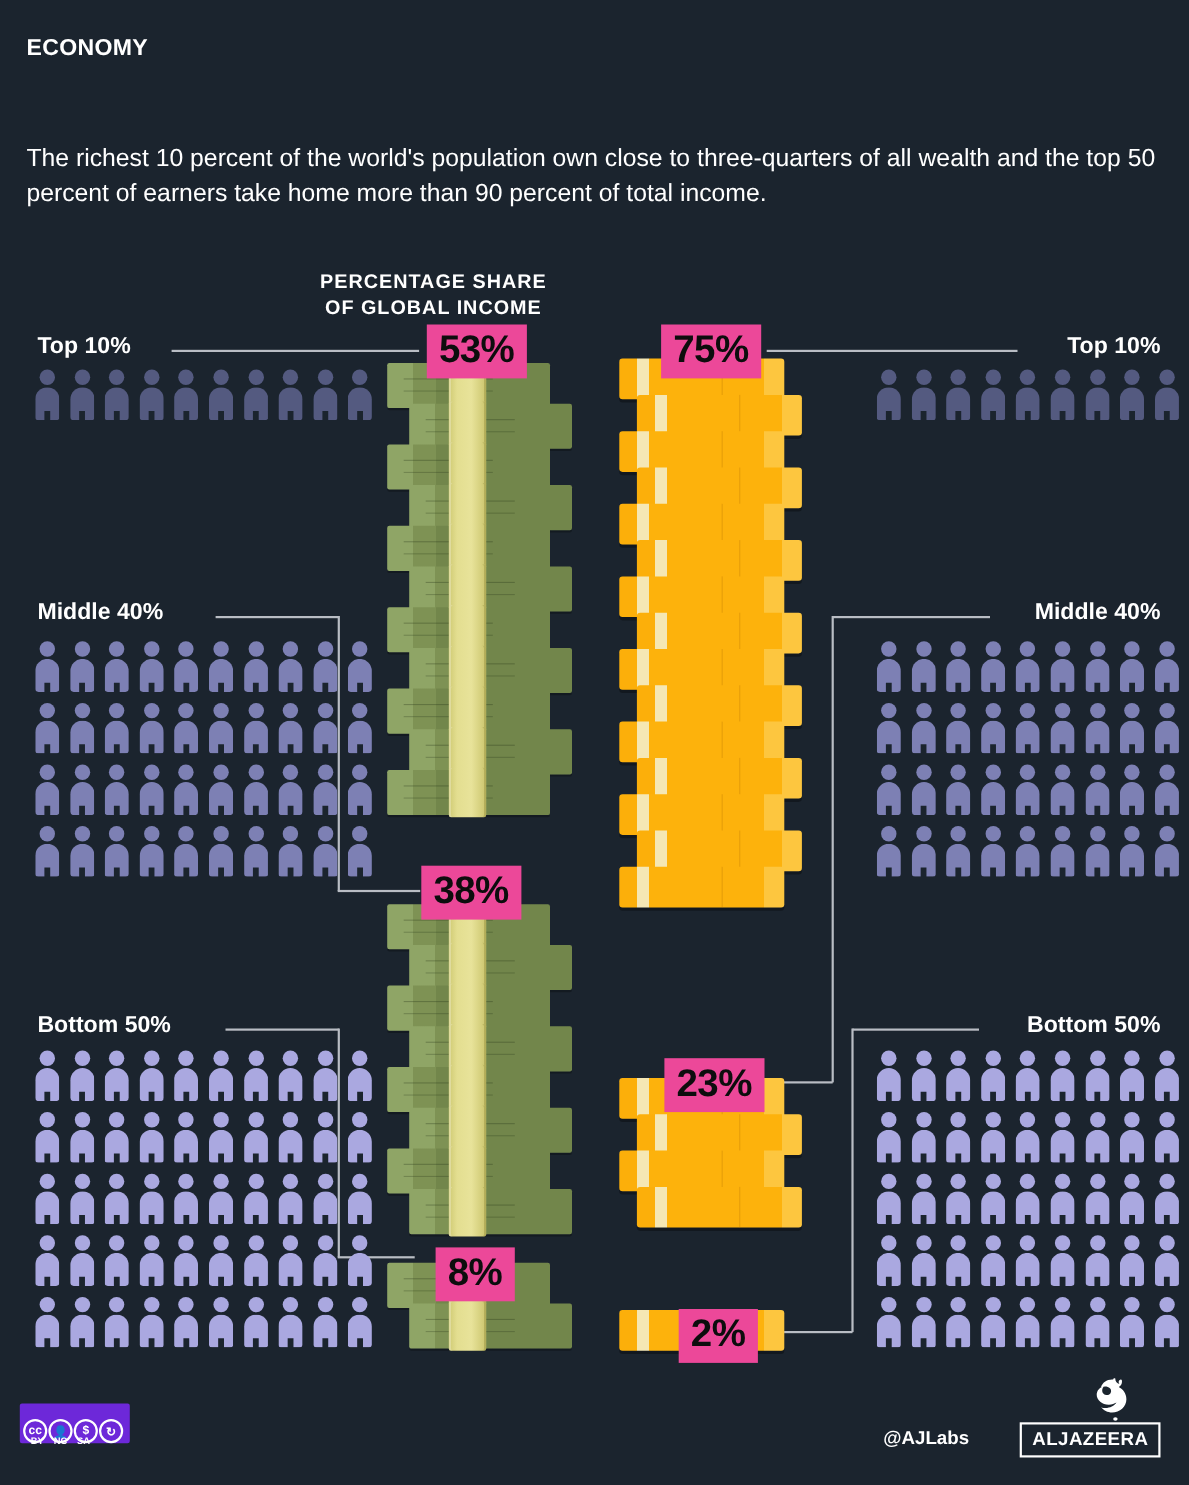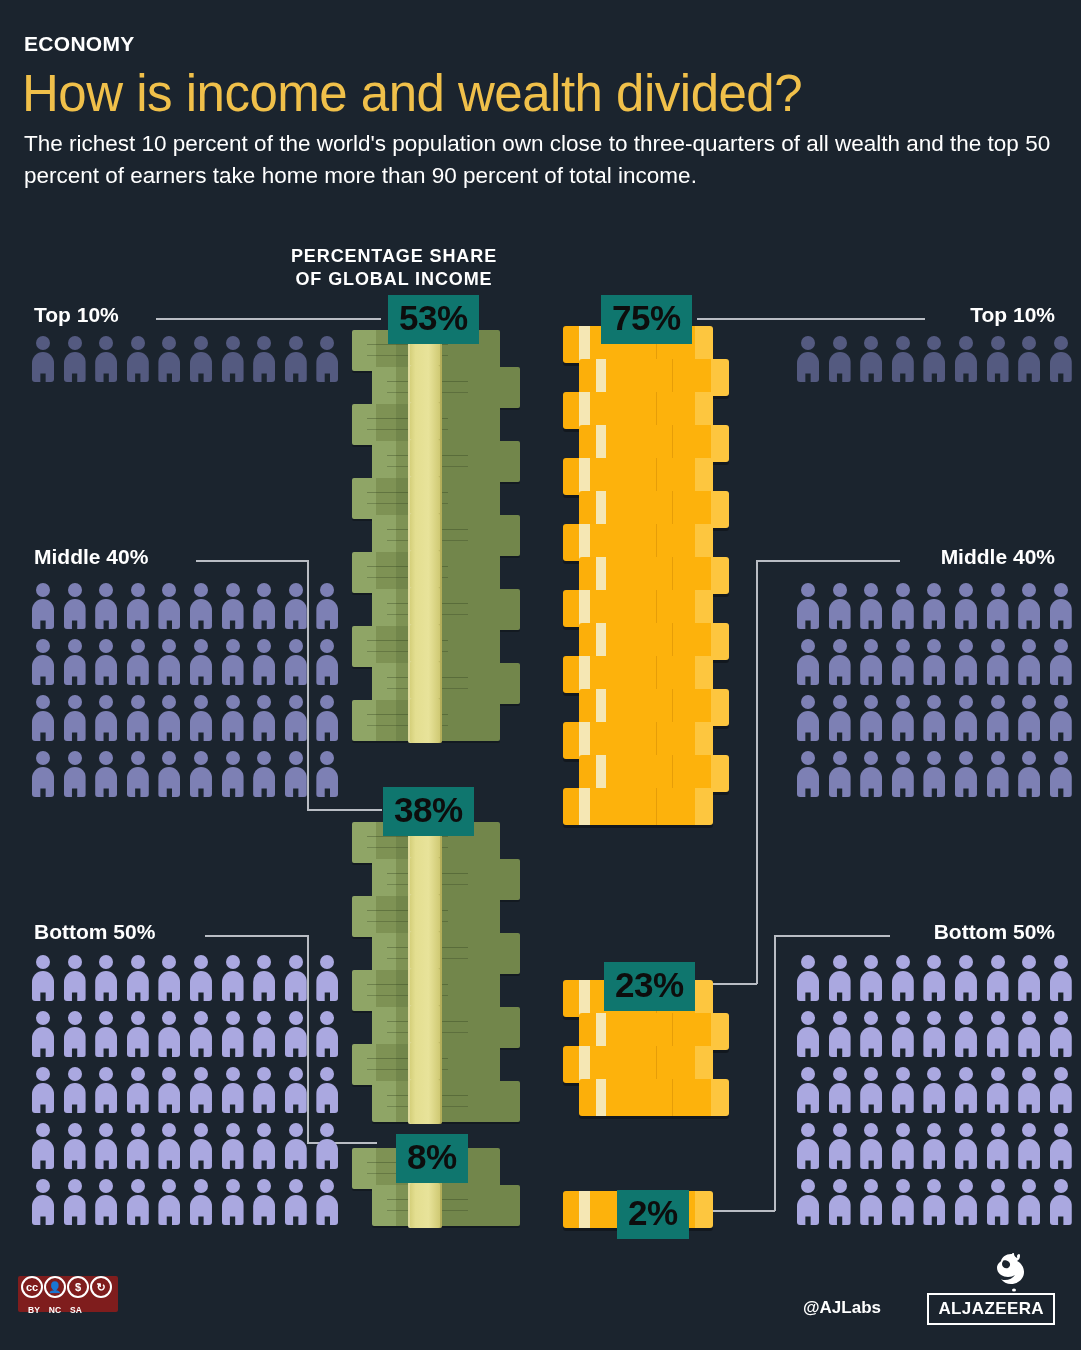--- a/index.html
+++ b/index.html
@@ -130,38 +130,38 @@
   }
   .bar .seam {
     position: absolute; top: 0; bottom: 0; left: 62%;
     width: 1px; background: rgba(180,110,0,0.30);
   }
   .bar.alt { margin-left: 16px; }
 
   
   .badge {
     position: absolute;
-    background: #0f766e;
+    background: #ec4899;
     color: #0d0d0d;
     font-size: 35px; font-weight: 700; letter-spacing: -0.5px;
     padding: 2px 11px 5px 11px;
     line-height: 42px;
     z-index: 40;
   }
 
   
   .footer-text {
     position: absolute; left: 126px; top: 1272px;
     font-size: 15.5px; line-height: 24px; font-weight: 700; color: #ffffff;
   }
   .cc {
     position: absolute; left: 18px; top: 1276px;
-    width: 100px; height: 36px; background: #7f1d1d;
+    width: 100px; height: 36px; background: #6d28d9;
     border-radius: 2px;
-    display: flex; align-items: flex-start; padding: 0 3px; gap: 1px;
+    display: flex; align-items: flex-end; padding: 0 3px; gap: 1px;
   }
   .cc-ring {
     width: 22px; height: 22px; border-radius: 50%;
     border: 2.2px solid #ffffff;
     display: flex; align-items: center; justify-content: center;
     color: #ffffff; font-size: 11px; font-weight: 700;
   }
   .cc-labels {
     position: absolute; left: 4px; top: 1305px; width: 119px;
     display: flex; padding-left: 24px; gap: 9px;
@@ -180,21 +180,20 @@
     position: absolute; right: 42px; top: 1252px;
     width: 56px; height: 42px; color: #ffffff;
   }
 </style>
 </head>
 <body>
 
 <div id="page">
 
   <div class="kicker">ECONOMY</div>
-  <div class="headline">How is income and wealth divided?</div>
   <div class="standfirst">The richest 10 percent of the world's population own close to three-quarters of all wealth and the top 50 percent of earners take home more than 90 percent of total income.</div>
 
   <div class="col-head" id="head-income">PERCENTAGE SHARE OF GLOBAL INCOME</div>
 
   <div class="grp-label" style="left:34px; top:303px;">Top 10%</div>
   <div class="conn h" style="left:156px; top:318px; width:225px;"></div>
 
   <div class="grp-label" style="left:34px; top:545px;">Middle 40%</div>
   <div class="conn h" style="left:196px; top:560px; width:112px;"></div>
   <div class="conn v" style="left:307px; top:560px; height:250px;"></div>

